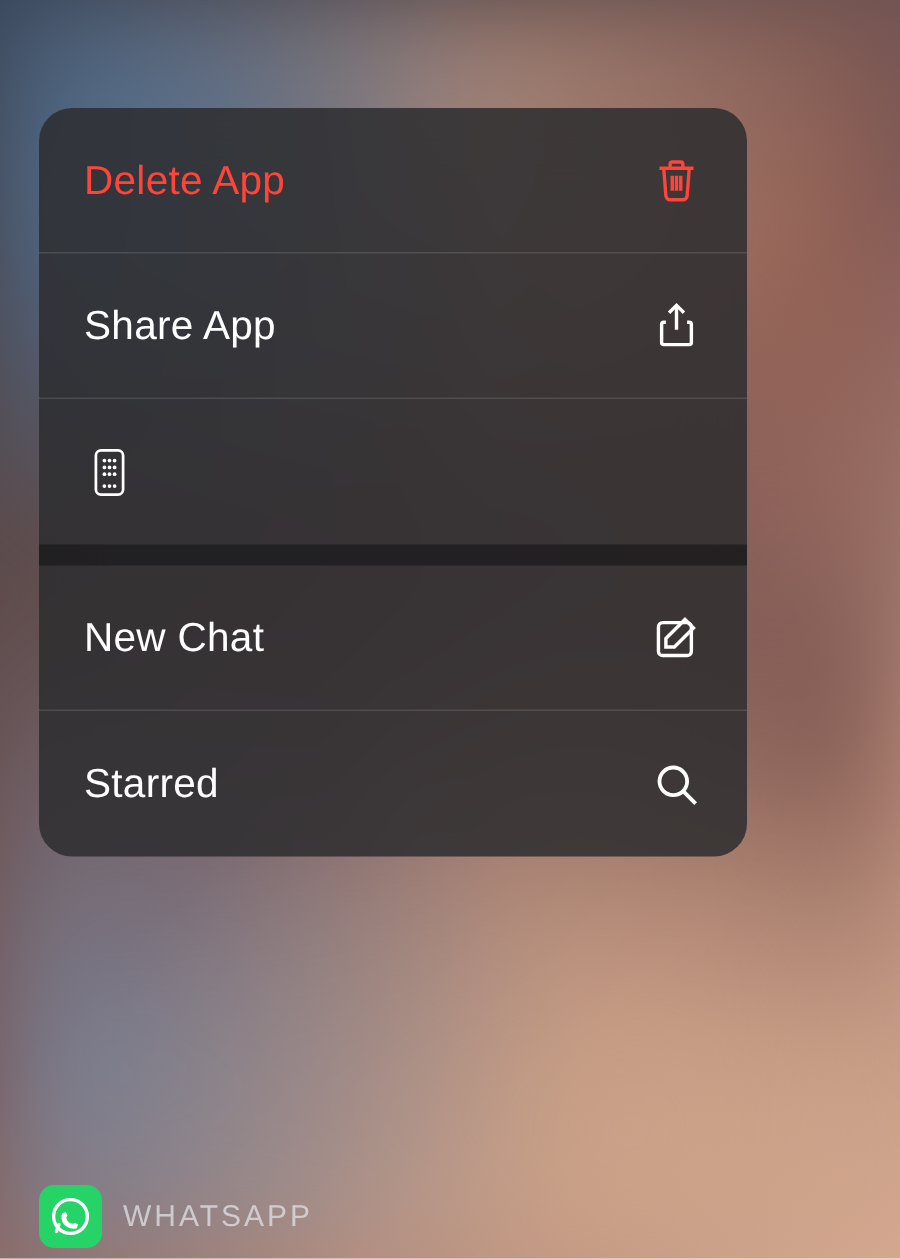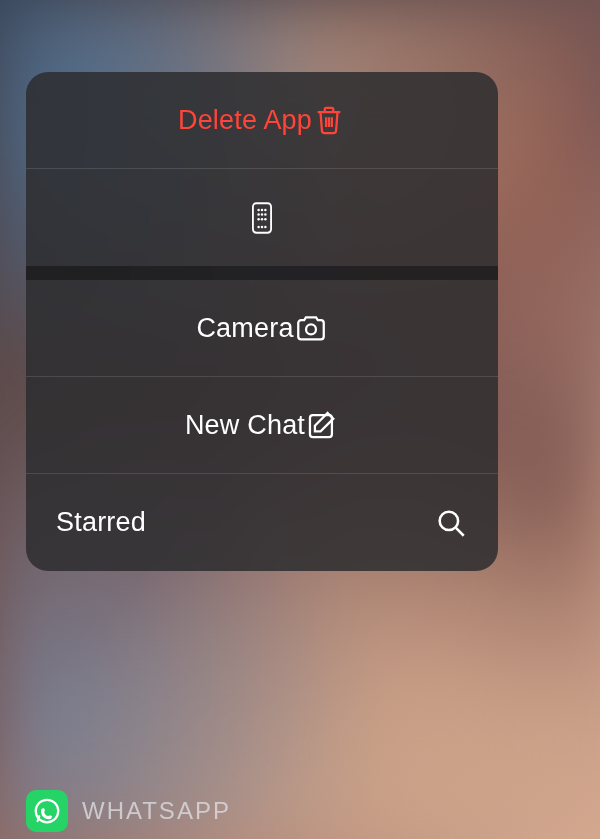--- a/index.html
+++ b/index.html
@@ -40,21 +40,20 @@
     .menu-item {
       display: flex;
       align-items: center;
       justify-content: space-between;
       height: 97px;
       padding: 0 30px;
       cursor: pointer;
     }
     .menu-item:not(:last-child) {
       border-bottom: 1px solid rgba(255,255,255,0.12);
-      justify-content: center;
     }
     .menu-item.section-gap {
       border-bottom: none;
     }
     .section-divider {
       height: 14px;
       background: rgba(20,20,22,0.6);
     }
     .menu-label {
       font-size: 27px;
@@ -95,21 +94,21 @@
       border-radius: 10px;
       display: flex;
       align-items: center;
       justify-content: center;
     }
     .app-icon svg {
       width: 30px;
       height: 30px;
     }
     .app-name {
-      font-size: 24px;
+      font-size: 20px;
       font-weight: 400;
       color: rgba(220,220,225,0.8);
       letter-spacing: 2px;
     }
   </style>
 </head>
 <body>
 
 <div class="bg-blur"></div>
 
@@ -122,20 +121,30 @@
         <path d="M4 6.5h16"></path>
         <path d="M9 6V4.5a1 1 0 0 1 1-1h4a1 1 0 0 1 1 1V6"></path>
         <path d="M6 6.5l1 13a2 2 0 0 0 2 1.8h6a2 2 0 0 0 2-1.8l1-13"></path>
         <path d="M10 10v7"></path>
         <path d="M12 10v7"></path>
         <path d="M14 10v7"></path>
       </svg>
     </span>
   </div>
 
+  <div class="menu-item">
+    <span class="menu-label">Share App</span>
+    <span class="menu-icon">
+      <svg viewBox="0 0 24 24" fill="none" stroke="currentColor" stroke-width="1.6">
+        <path d="M12 3v11"></path>
+        <path d="M8.5 6L12 2.5 15.5 6"></path>
+        <path d="M7 10.5H6a1 1 0 0 0-1 1V20a1 1 0 0 0 1 1h12a1 1 0 0 0 1-1v-8.5a1 1 0 0 0-1-1h-1"></path>
+      </svg>
+    </span>
+  </div>
 
   <div class="menu-item section-gap">
     <span class="menu-icon">
       <svg viewBox="0 0 24 30" fill="none" stroke="currentColor" stroke-width="1.6">
         <rect x="4" y="2" width="16" height="26" rx="3"></rect>
         <circle cx="9" cy="8" r="1.1" fill="currentColor" stroke="none"></circle>
         <circle cx="12" cy="8" r="1.1" fill="currentColor" stroke="none"></circle>
         <circle cx="15" cy="8" r="1.1" fill="currentColor" stroke="none"></circle>
         <circle cx="9" cy="12" r="1.1" fill="currentColor" stroke="none"></circle>
         <circle cx="12" cy="12" r="1.1" fill="currentColor" stroke="none"></circle>
@@ -146,29 +155,20 @@
         <circle cx="9" cy="23" r="1.1" fill="currentColor" stroke="none"></circle>
         <circle cx="12" cy="23" r="1.1" fill="currentColor" stroke="none"></circle>
         <circle cx="15" cy="23" r="1.1" fill="currentColor" stroke="none"></circle>
       </svg>
     </span>
   </div>
 
   <div class="section-divider"></div>
 
 
-  <div class="menu-item">
-    <span class="menu-label">Camera</span>
-    <span class="menu-icon">
-      <svg viewBox="0 0 24 24" fill="none" stroke="currentColor" stroke-width="1.6">
-        <path d="M3 8.5a2 2 0 0 1 2-2h2.2l1.2-2h7.2l1.2 2H19a2 2 0 0 1 2 2V18a2 2 0 0 1-2 2H5a2 2 0 0 1-2-2V8.5z"></path>
-        <circle cx="12" cy="13" r="3.5"></circle>
-      </svg>
-    </span>
-  </div>
 
   <div class="menu-item">
     <span class="menu-label">New Chat</span>
     <span class="menu-icon">
       <svg viewBox="0 0 24 24" fill="none" stroke="currentColor" stroke-width="1.6">
         <rect x="3.5" y="5" width="15.5" height="15.5" rx="2"></rect>
         <path d="M16 3.5l4 4-9 9H7v-4z"></path>
       </svg>
     </span>
   </div>

